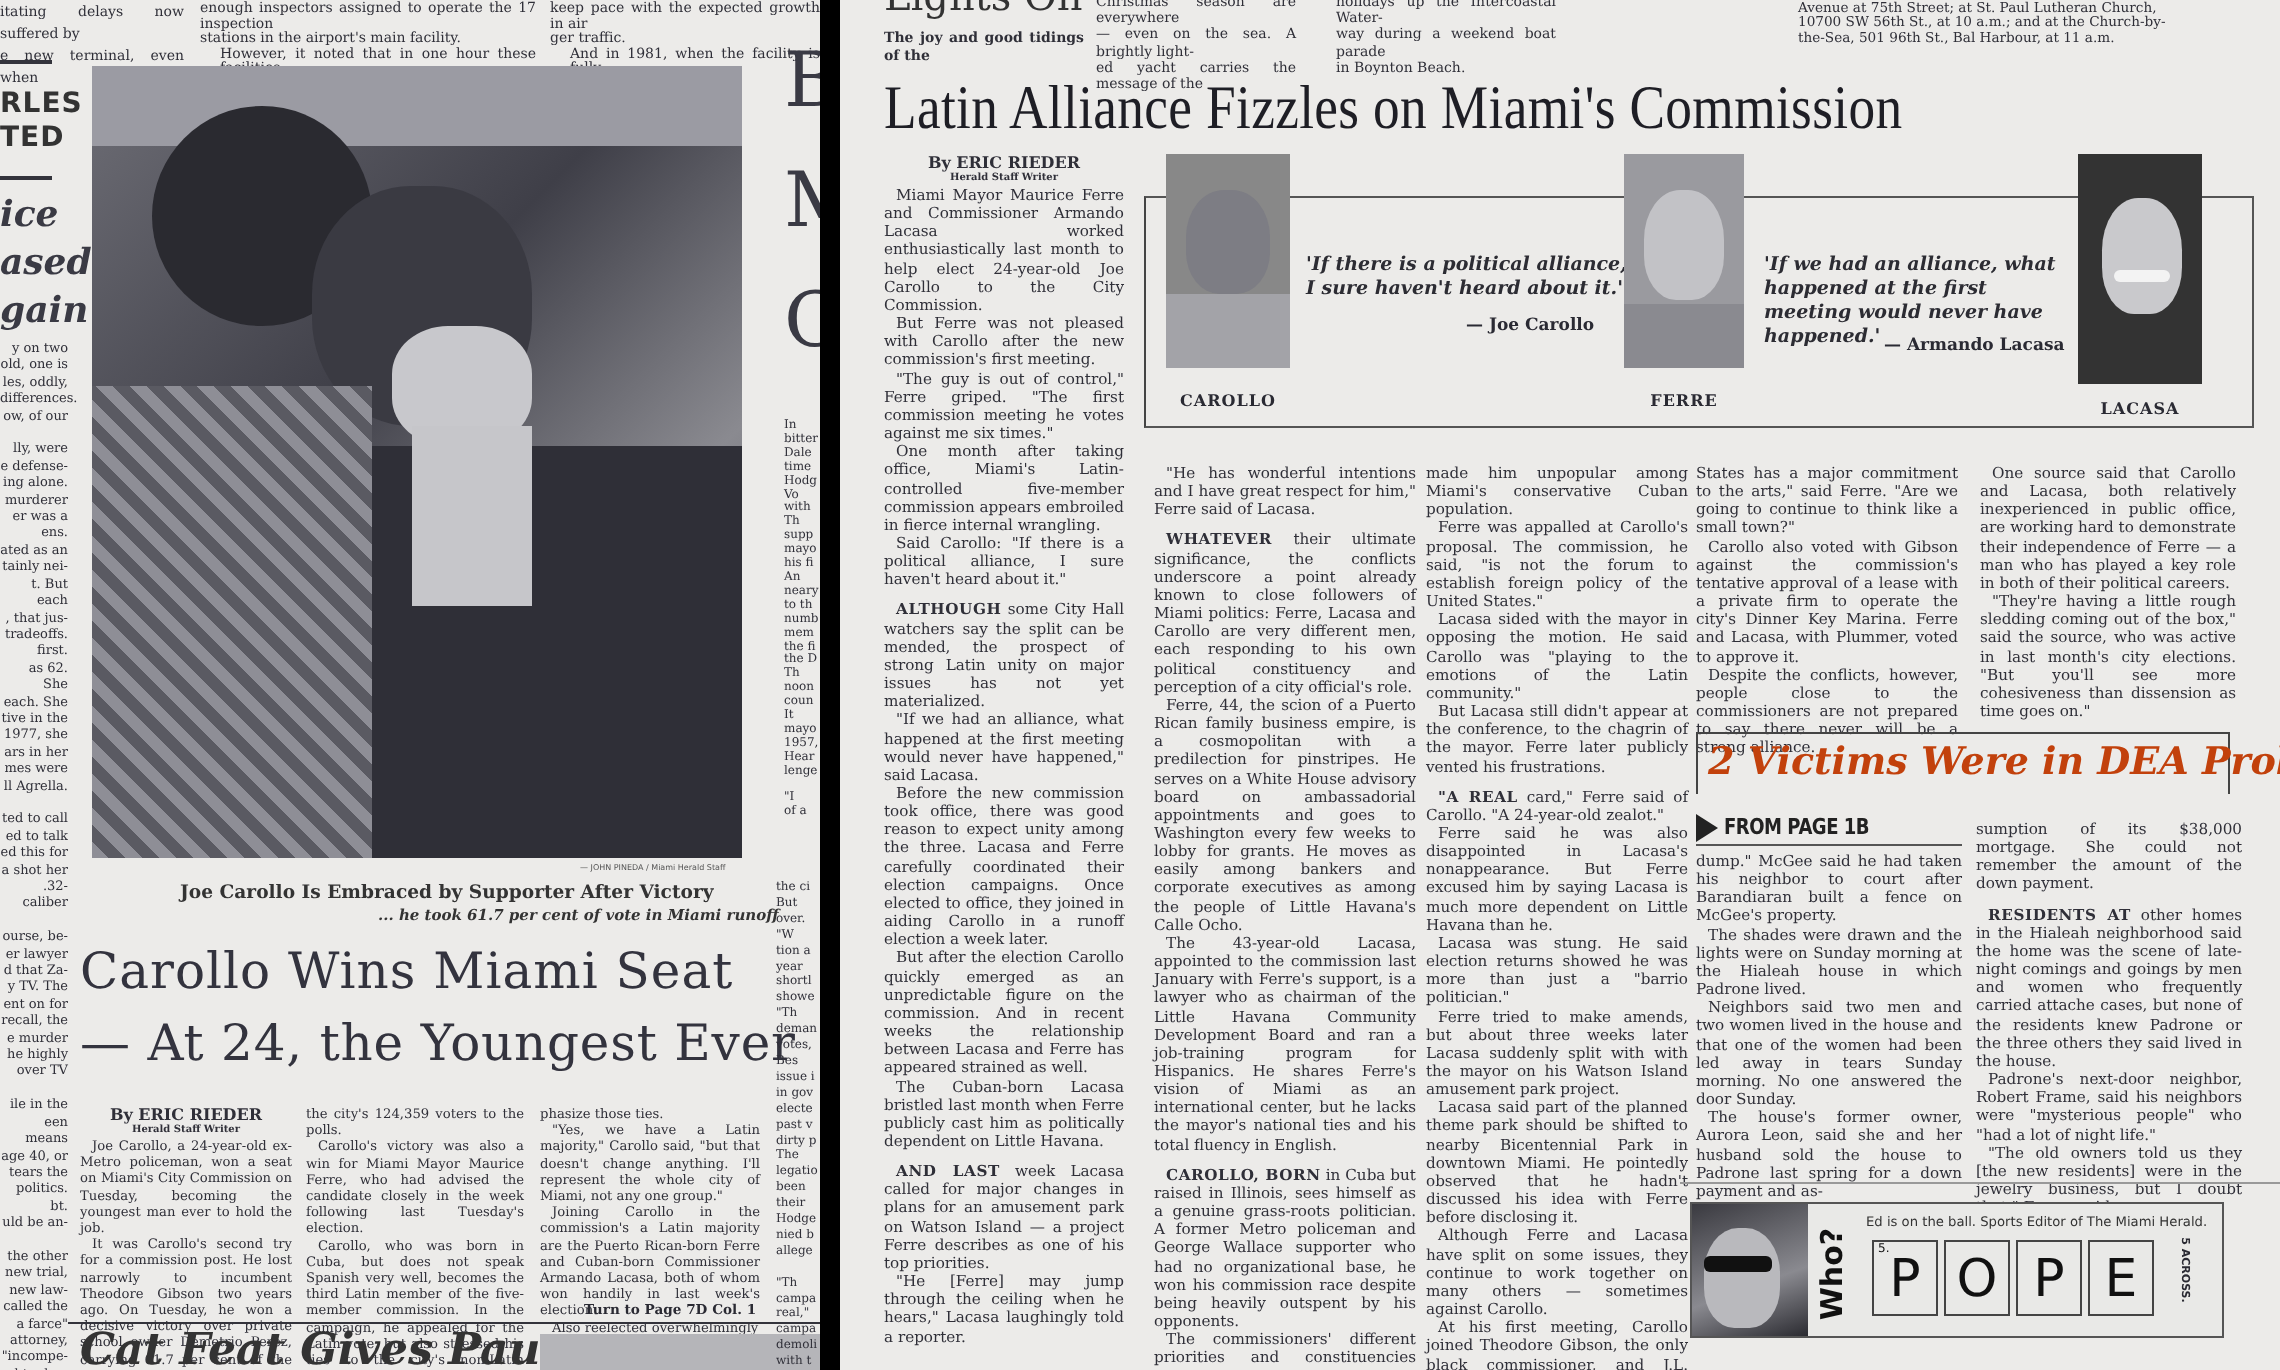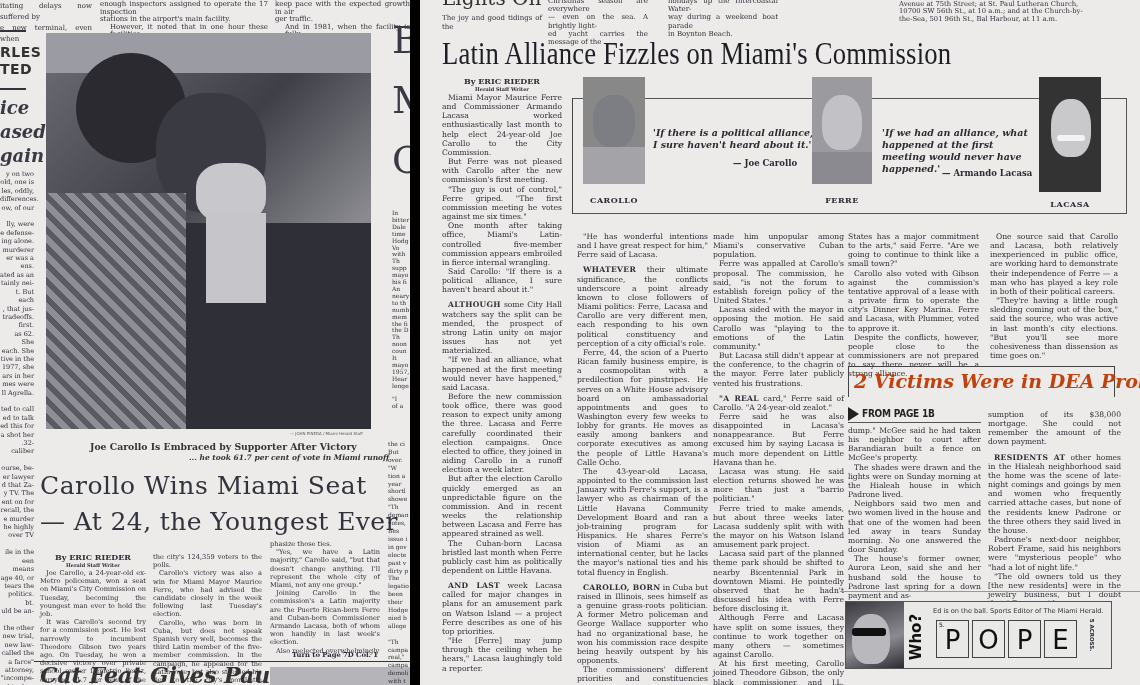--- a/index.html
+++ b/index.html
@@ -138,21 +138,21 @@
   <div class="col" style="left:40px;top:553px;width:106px;font-size:6.6px;line-height:8.2px;">
     <div class="byline"><span>By ERIC RIEDER</span><small>Herald Staff Writer</small></div>
     <p>Joe Carollo, a 24-year-old ex-Metro policeman, won a seat on Miami's City Commission on Tuesday, becoming the youngest man ever to hold the job.</p>
     <p>It was Carollo's second try for a commission post. He lost narrowly to incumbent Theodore Gibson two years ago. On Tuesday, he won a decisive victory over private school owner Demetrio Perez, carrying 61.7 per cent of the vote in an election that drew only 13 per cent of</p>
   </div>
   <div class="col" style="left:153px;top:553px;width:109px;font-size:6.6px;line-height:8.2px;">
     <p style="text-indent:0">the city's 124,359 voters to the polls.</p>
     <p>Carollo's victory was also a win for Miami Mayor Maurice Ferre, who had advised the candidate closely in the week following last Tuesday's election.</p>
     <p>Carollo, who was born in Cuba, but does not speak Spanish very well, becomes the third Latin member of the five-member commission. In the campaign, he appealed for the Latin vote, but also stressed his ties to the city's non-Latin community. On Tuesday, he sought to em-</p>
   </div>
-  <div class="col" style="left:270px;top:540px;width:110px;font-size:6.6px;line-height:8.2px;">
+  <div class="col" style="left:270px;top:553px;width:110px;font-size:6.6px;line-height:8.2px;">
     <p style="text-indent:0">phasize those ties.</p>
     <p>"Yes, we have a Latin majority," Carollo said, "but that doesn't change anything. I'll represent the whole city of Miami, not any one group."</p>
     <p>Joining Carollo in the commission's a Latin majority are the Puerto Rican-born Ferre and Cuban-born Commissioner Armando Lacasa, both of whom won handily in last week's election.</p>
     <p>Also reelected overwhelmingly</p>
   </div>
   <div class="abs" style="left:292px;top:651px;font-weight:bold;font-size:6.8px;white-space:nowrap;">Turn to Page 7D Col. 1</div>
 
   <div class="rule" style="left:34px;top:661px;width:376px;height:1px;"></div>
   <div class="abs" style="left:40px;top:662px;font-style:italic;font-weight:bold;font-size:22px;line-height:26px;color:#333;white-space:nowrap;">Cat Feat Gives Pause</div>
   <div class="abs" style="left:270px;top:667px;width:140px;height:18px;background:#b5b5b9;"></div>
@@ -224,21 +224,21 @@
       <div>real,"</div>
       <div>campa</div>
       <div>demoli</div>
       <div>with t</div>
     </div>
 </div>
 
 <div class="page" id="right-page">
 
   <div class="abs" style="left:22px;top:-12px;font-size:20px;line-height:20px;color:#333;">Lights On</div>
-  <div class="col" style="left:22px;top:14px;width:100px;font-size:7px;">The joy and good tidings of the</div>
+  <div class="col" style="left:22px;top:14px;width:100px;font-size:7px;font-weight:bold;">The joy and good tidings of the</div>
   <div class="col" style="left:128px;top:-3px;width:100px;font-size:7px;line-height:8.2px;">
     <div>Christmas season are everywhere</div>
     <div>— even on the sea. A brightly light-</div>
     <div>ed yacht carries the message of the</div>
   </div>
   <div class="col" style="left:248px;top:-3px;width:110px;font-size:7px;line-height:8.2px;">
     <div>holidays up the Intercoastal Water-</div>
     <div>way during a weekend boat parade</div>
     <div>in Boynton Beach.</div>
   </div>

